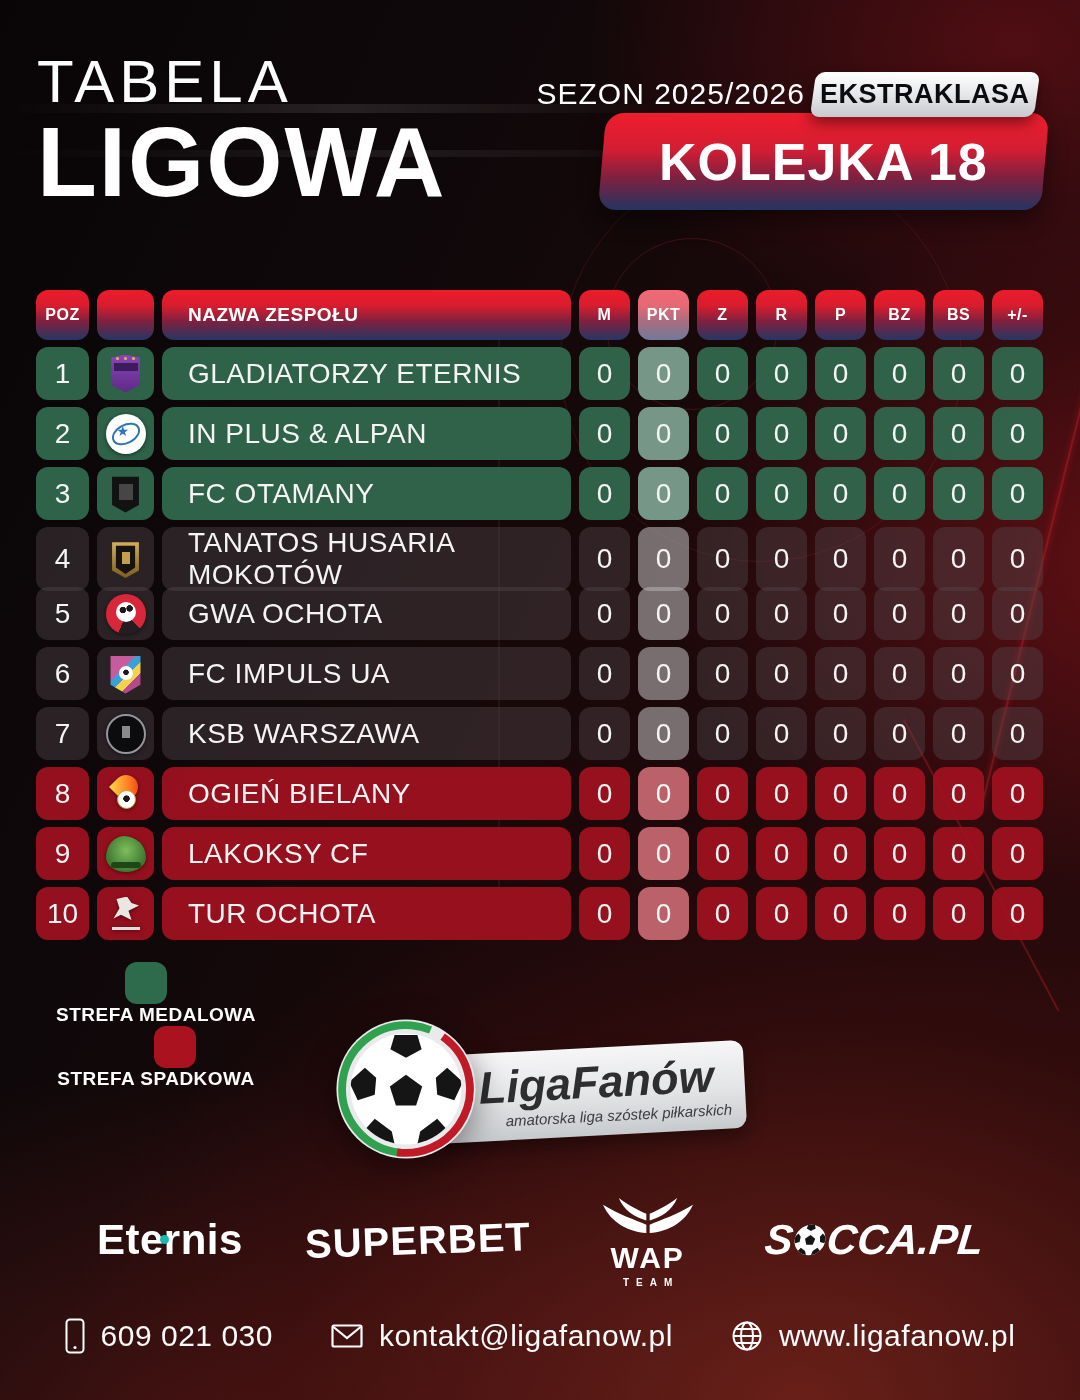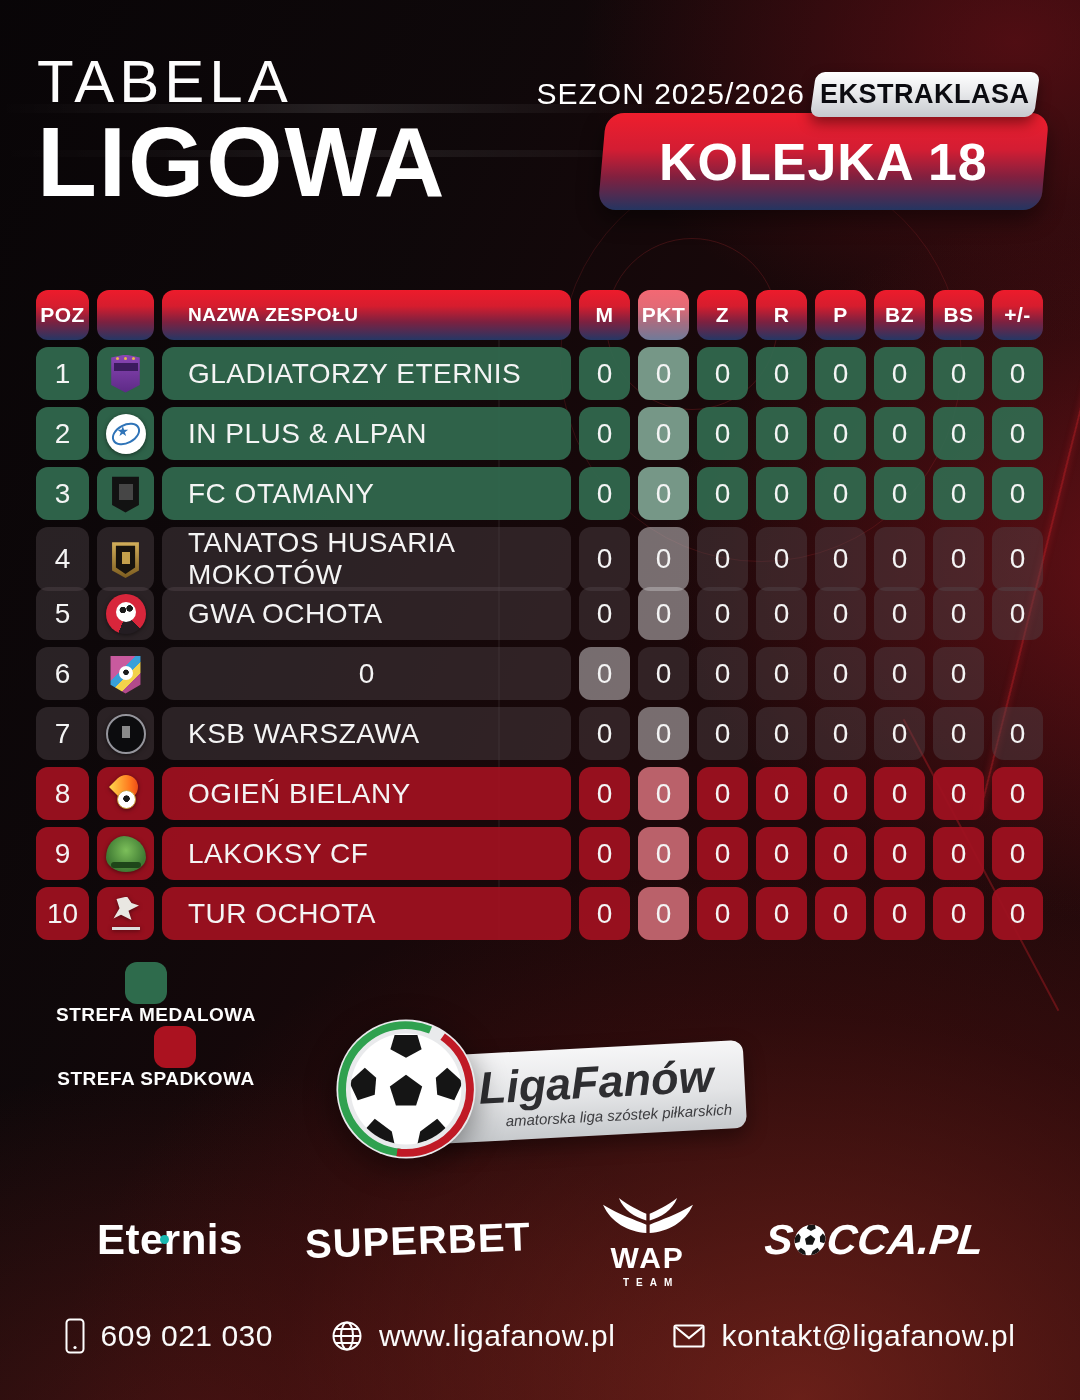--- a/index.html
+++ b/index.html
@@ -51,21 +51,21 @@
   .row{display:grid;grid-template-columns:53px 57px 1fr repeat(8,51px);gap:8px;height:53px;}
   .row.head{height:50px;}
   .cell{
     position:relative;z-index:0;border-radius:12px;
     display:flex;align-items:center;justify-content:center;
     font-size:28px;font-weight:400;color:#f4f4f4;
   }
   .cell.name{justify-content:flex-start;padding-left:26px;font-size:28px;letter-spacing:0.5px;}
   .hcell{
     background:linear-gradient(180deg,#ed1b2b 0%,#d61d2e 32%,#7c2140 64%,#253765 100%);
-    font-size:21px;font-weight:700;letter-spacing:0.5px;color:#fff;
+    font-size:16px;font-weight:700;letter-spacing:0.5px;color:#fff;
   }
   .row.head .cell.name{font-size:19px;font-weight:700;}
   .cell.pkt::before{
     content:'';position:absolute;inset:0;border-radius:inherit;
     background:rgba(255,255,255,0.34);z-index:-1;
   }
   .zone-medal .cell{background:rgba(49,104,78,0.94);}
   .zone-neutral .cell{background:rgba(84,71,76,0.42);}
   .zone-drop .cell{background:rgba(158,17,32,0.94);}
   .pos-cell{font-size:28px;}
@@ -253,20 +253,21 @@
     <div class="cell">0</div>
     <div class="cell">0</div>
     <div class="cell">0</div>
   </div>
 
   <div class="row zone-neutral">
     <div class="cell pos-cell">6</div>
     <div class="cell">
         <div class="logo lg-impuls"></div>
       </div>
+    <div class="cell name">FC IMPULS UA</div>
     <div class="cell">0</div>
     <div class="cell pkt">0</div>
     <div class="cell">0</div>
     <div class="cell">0</div>
     <div class="cell">0</div>
     <div class="cell">0</div>
     <div class="cell">0</div>
     <div class="cell">0</div>
   </div>
 
@@ -405,29 +406,29 @@
 
 <div class="footer">
   <div class="contact">
     <svg width="20" height="36" viewBox="0 0 20 36" fill="none" stroke="#ffffff" stroke-width="2">
       <rect x="1.5" y="1.5" width="17" height="33" rx="3.5"></rect>
       <circle cx="10" cy="29.5" r="1.6" fill="#ffffff" stroke="none"></circle>
     </svg>
     <span>609 021 030</span>
   </div>
   <div class="contact">
+    <svg width="32" height="24" viewBox="0 0 32 24" fill="none" stroke="#ffffff" stroke-width="2.2">
+      <rect x="1.5" y="1.5" width="29" height="21" rx="1.5"></rect>
+      <polyline points="2.5,3 16,14 29.5,3"></polyline>
+    </svg>
+    <span>kontakt@ligafanow.pl</span>
+  </div>
+  <div class="contact">
     <svg width="32" height="32" viewBox="0 0 32 32" fill="none" stroke="#ffffff" stroke-width="2">
       <circle cx="16" cy="16" r="13.5"></circle>
       <ellipse cx="16" cy="16" rx="6" ry="13.5"></ellipse>
       <line x1="2.5" y1="16" x2="29.5" y2="16"></line>
       <line x1="4.5" y1="9" x2="27.5" y2="9"></line>
       <line x1="4.5" y1="23" x2="27.5" y2="23"></line>
     </svg>
     <span>www.ligafanow.pl</span>
   </div>
-  <div class="contact">
-    <svg width="32" height="24" viewBox="0 0 32 24" fill="none" stroke="#ffffff" stroke-width="2.2">
-      <rect x="1.5" y="1.5" width="29" height="21" rx="1.5"></rect>
-      <polyline points="2.5,3 16,14 29.5,3"></polyline>
-    </svg>
-    <span>kontakt@ligafanow.pl</span>
-  </div>
 </div>
 
 </body></html>

